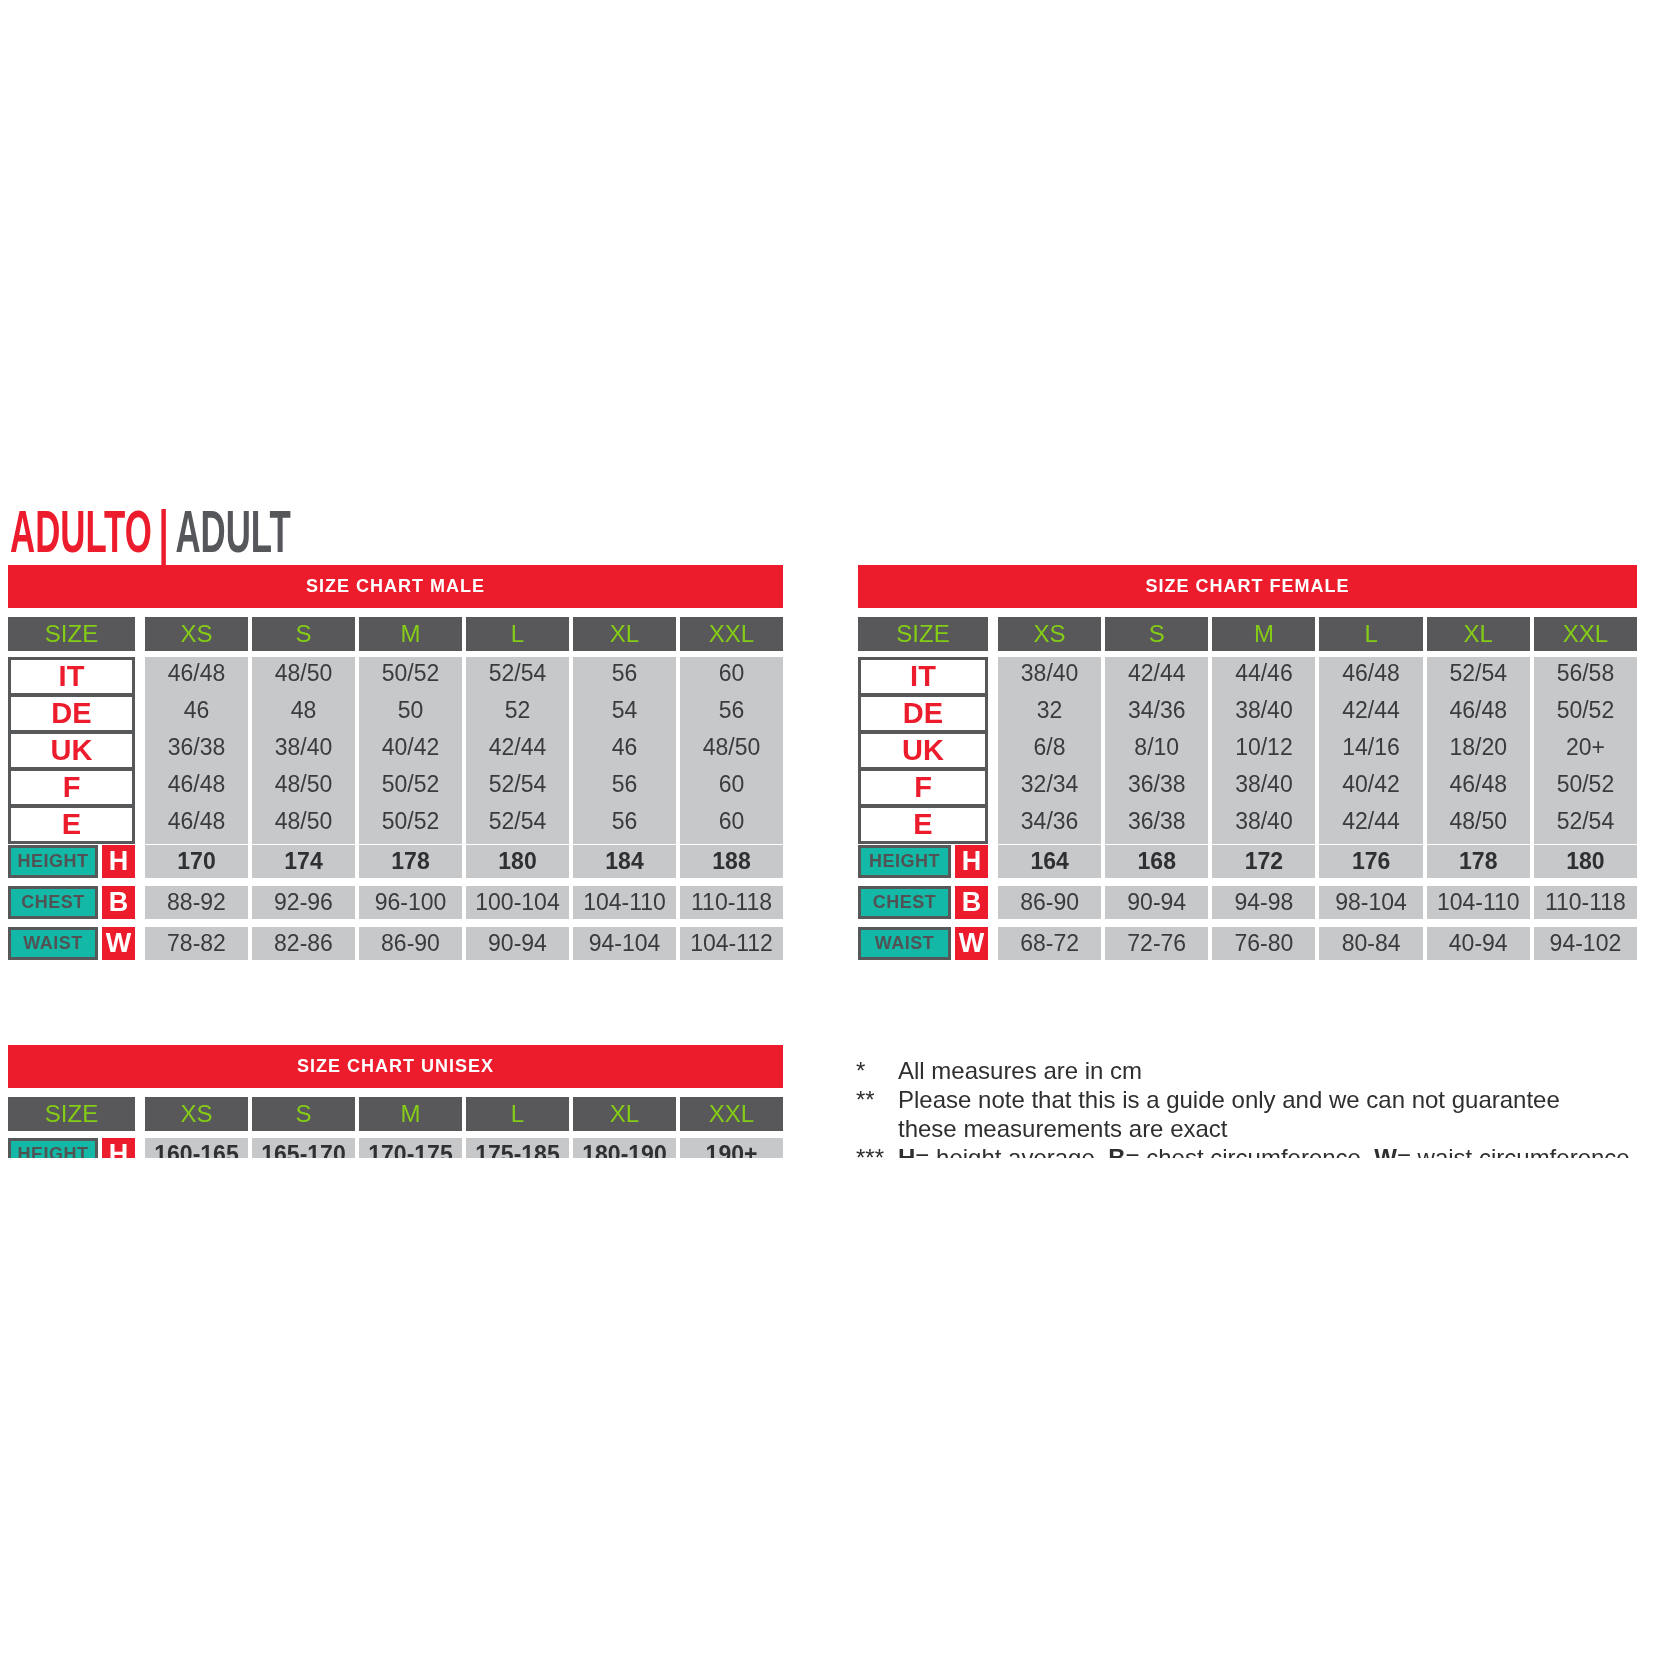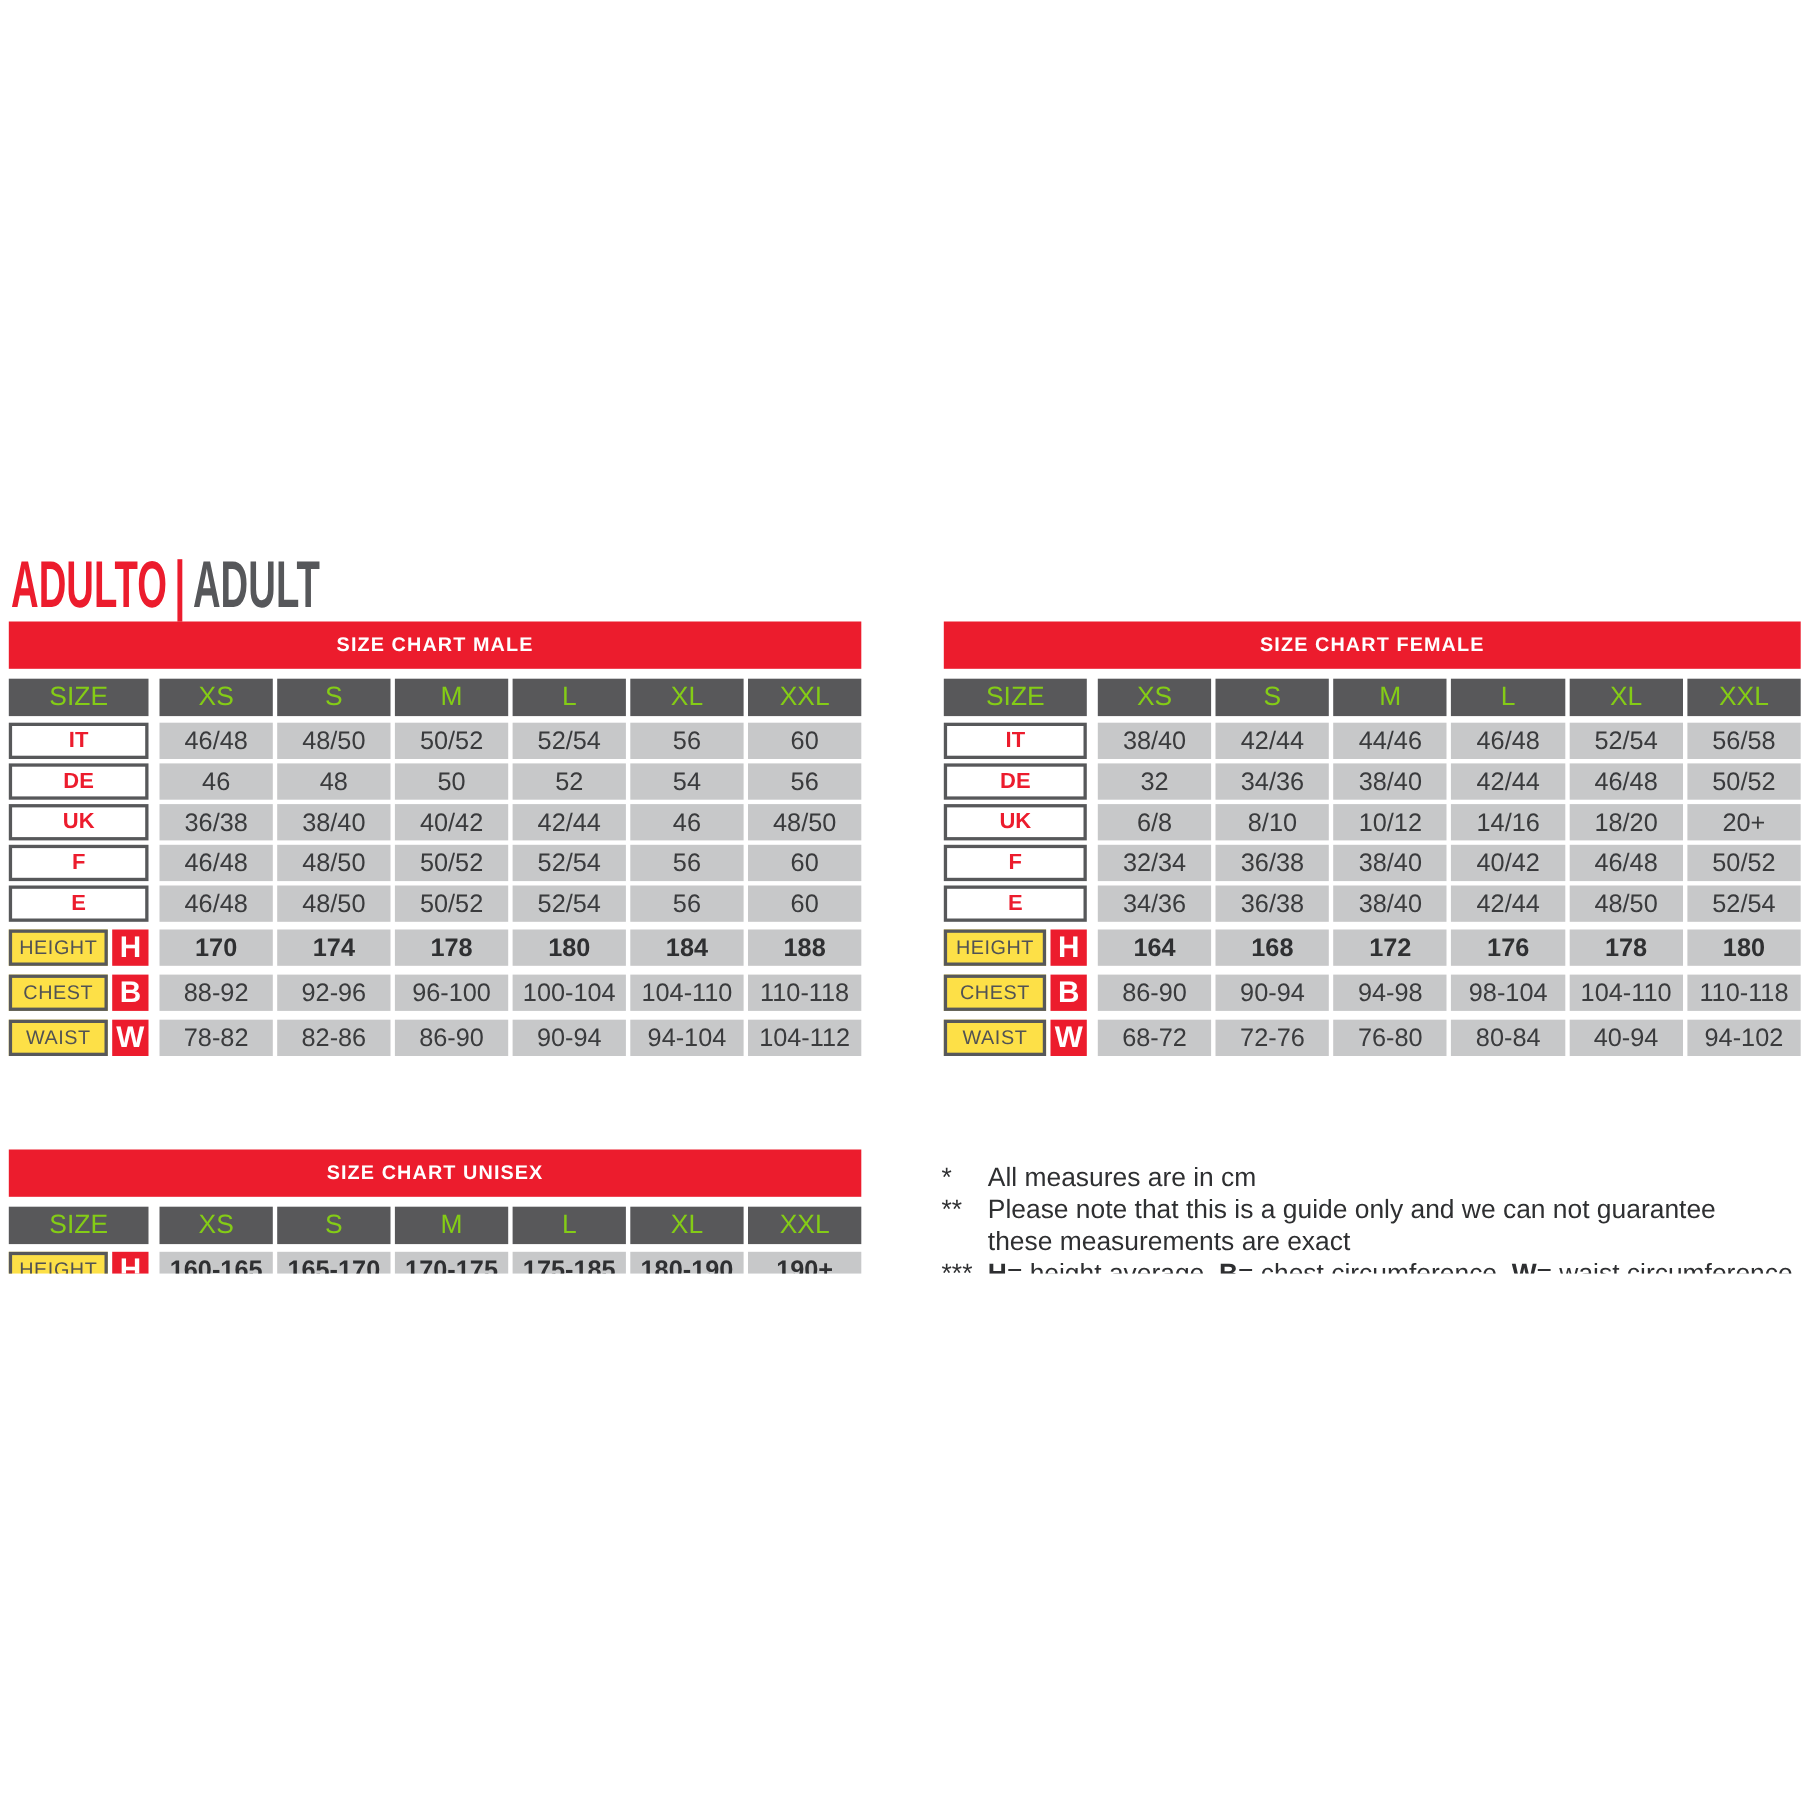--- a/index.html
+++ b/index.html
@@ -39,30 +39,30 @@
   .hcell{
     background:#58585a;color:#84cc16;
     font-size:24px;line-height:34px;text-align:center;
   }
   .label-track{margin-right:6px;}
   .size-row{margin-bottom:4px;}
   .size-label{
     box-sizing:border-box;background:#ffffff;
     border:3px solid #57585a;
     display:flex;align-items:center;justify-content:center;
-    color:#ec1c2d;font-weight:bold;font-size:20px;
+    color:#ec1c2d;font-weight:bold;font-size:29px;
   }
   .measure-row{margin-top:8px;}
   .measure-row.first{margin-top:7px;}
   .measure-label{display:flex;gap:4px;}
   .m-box{
-    flex:1;box-sizing:border-box;background:#fde047;
+    flex:1;box-sizing:border-box;background:#14b8a6;
     border:3px solid #57585a;
     display:flex;align-items:center;justify-content:center;
-    color:#515254;font-weight:normal;font-size:18px;letter-spacing:0.5px;
+    color:#515254;font-weight:bold;font-size:18px;letter-spacing:0.5px;
   }
   .m-letter{
     width:33px;background:#ec1c2d;color:#ffffff;
     font-weight:bold;font-size:27px;line-height:33px;text-align:center;
   }
   .cell{
     background:#c7c8c9;color:#3a3b3d;
     font-size:23px;line-height:33px;text-align:center;
   }
   .bold-vals .cell{font-weight:bold;color:#2f3032;}

